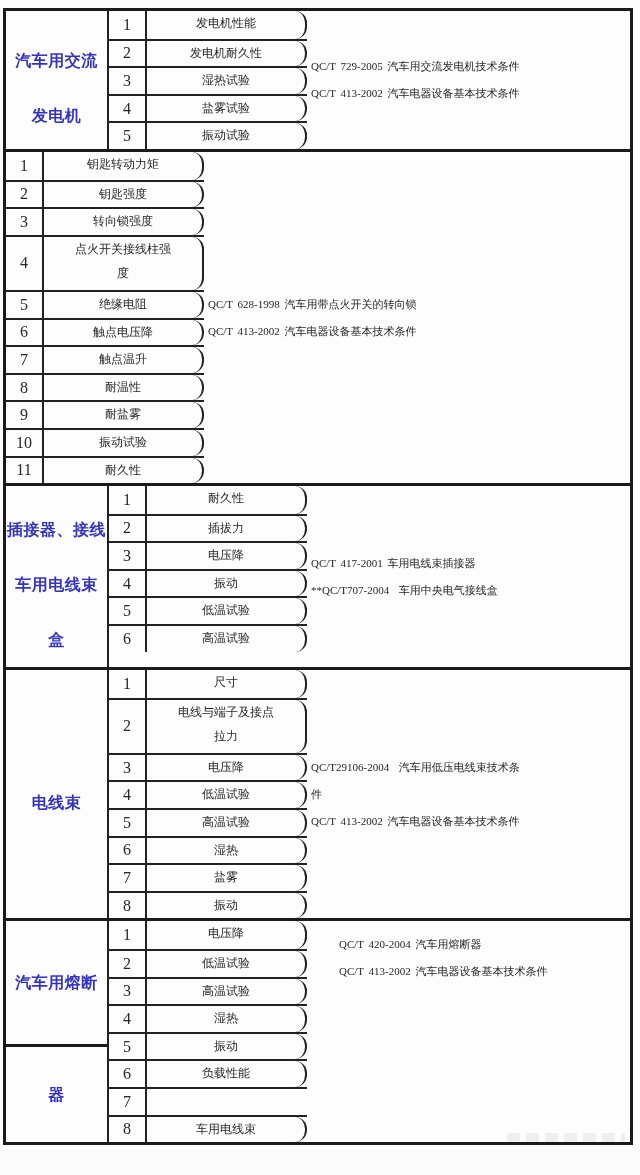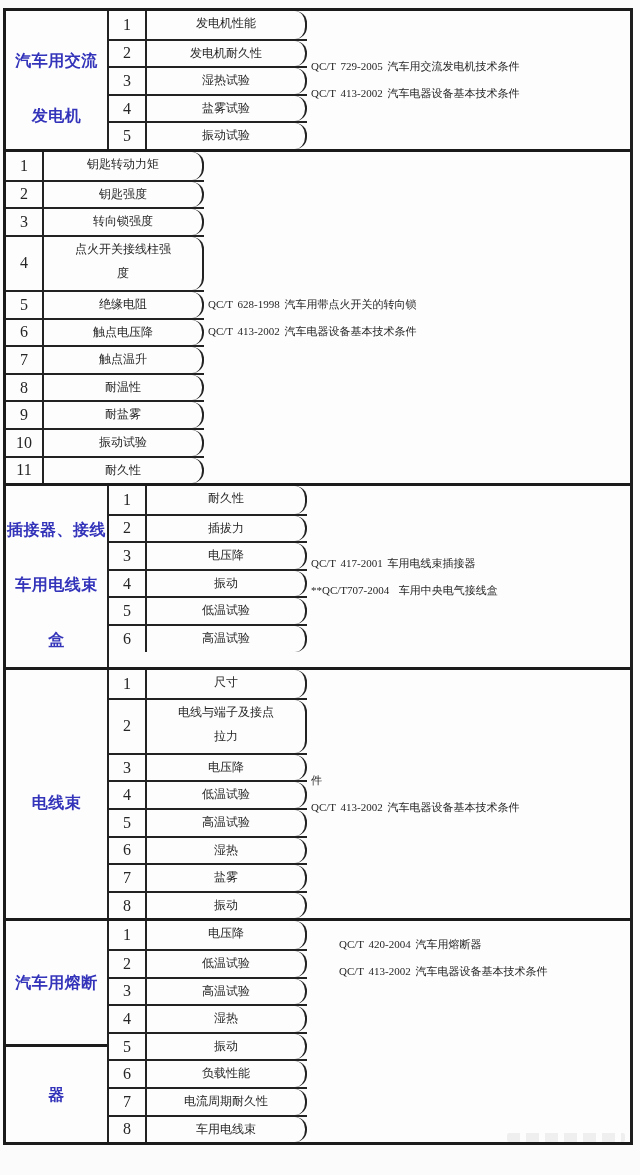--- a/index.html
+++ b/index.html
@@ -293,20 +293,21 @@
           </div>
         </div>
         <div class="t-row">
           <div class="num-cell">8</div>
           <div class="item-cell">
             <div class="item-line">振动</div>
           </div>
         </div>
       </div>
       <div class="standards-cell">
+        <div class="std-line">QC/T29106-2004  汽车用低压电线束技术条</div>
         <div class="std-line">件</div>
         <div class="std-line">QC/T 413-2002 汽车电器设备基本技术条件</div>
       </div>
     </div>
     <div class="table-section">
       <div class="category-column">
         <div class="cat-cell fixed" style="height: 91px;">
           <div class="cat-line">汽车用熔断</div>
         </div>
         <div class="cat-cell split">
@@ -345,23 +346,20 @@
           </div>
         </div>
         <div class="t-row">
           <div class="num-cell">6</div>
           <div class="item-cell">
             <div class="item-line">负载性能</div>
           </div>
         </div>
         <div class="t-row">
           <div class="num-cell">7</div>
-          <div class="item-cell">
-            <div class="item-line">电流周期耐久性</div>
-          </div>
         </div>
         <div class="t-row">
           <div class="num-cell">8</div>
           <div class="item-cell">
             <div class="item-line">车用电线束</div>
           </div>
         </div>
       </div>
       <div class="standards-cell top">
         <div class="std-line">QC/T 420-2004 汽车用熔断器</div>

